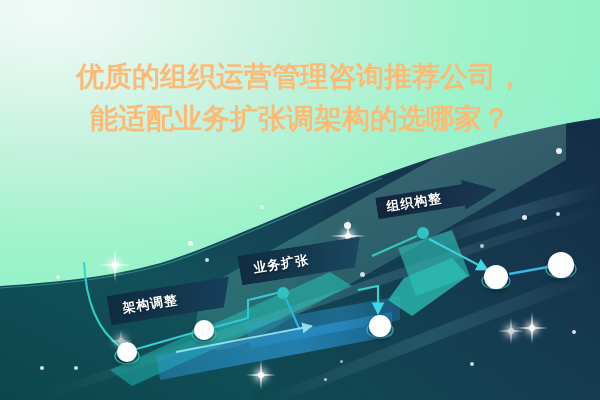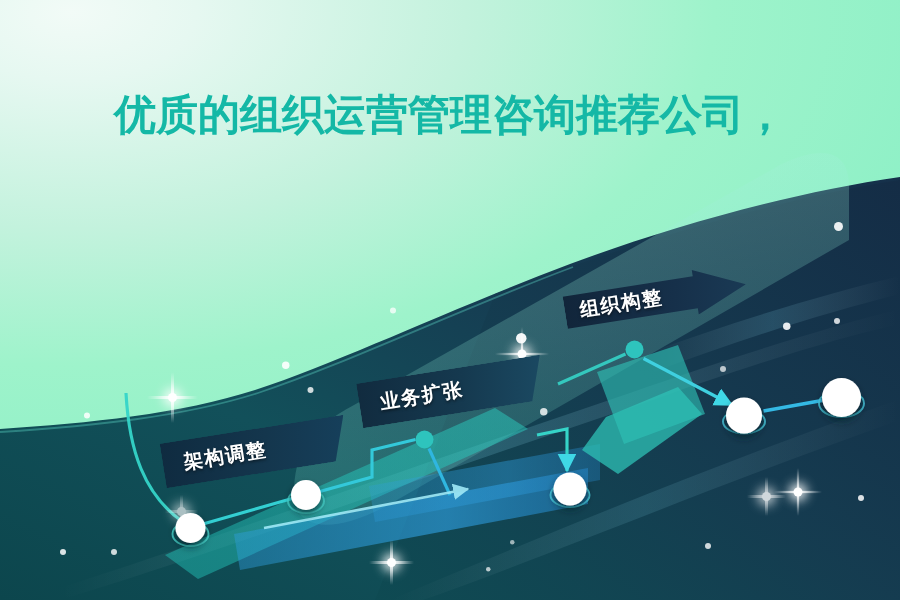--- a/index.html
+++ b/index.html
@@ -39,21 +39,21 @@
   .star .h{height:2px;width:100%;margin-top:-1px;margin-left:-50%;
     -webkit-mask-image:linear-gradient(to right,transparent,#fff 50%,transparent);
     mask-image:linear-gradient(to right,transparent,#fff 50%,transparent);}
   .star .core{width:6px;height:6px;margin:-3px 0 0 -3px;border-radius:50%;
     box-shadow:0 0 7px 3px rgba(255,255,255,.9);}
 
   
   .title{
     position:absolute;left:0;right:0;top:56px;
     text-align:center;
-    color:#14b8a6;
+    color:#fdba74;
     font-size:28px;
     line-height:42px;
     font-weight:bold;
     letter-spacing:0px;
     white-space:nowrap;
     font-family:"DejaVu Sans","Liberation Sans",sans-serif;
   }
   .title .l1{display:block;}
   .title .l2{display:block;}
 
@@ -266,20 +266,21 @@
       <i class="core"></i>
   </div>
   <div class="star" style="left:110px;top:330px;width:22px;height:22px;opacity:.65;">
     <i class="v" style="height:22px;"></i>
       <i class="h" style="width:22px;"></i>
       <i class="core"></i>
   </div>
 
   <div class="title">
     <span class="l1">优质的组织运营管理咨询推荐公司，</span>
+    <span class="l2">能适配业务扩张调架构的选哪家？</span>
   </div>
 
   <div class="banner" id="banner-1">
     <div class="plate"></div>
     <span>架构调整</span>
   </div>
 
   <div class="banner" id="banner-2">
     <div class="plate"></div>
     <span>业务扩张</span>

